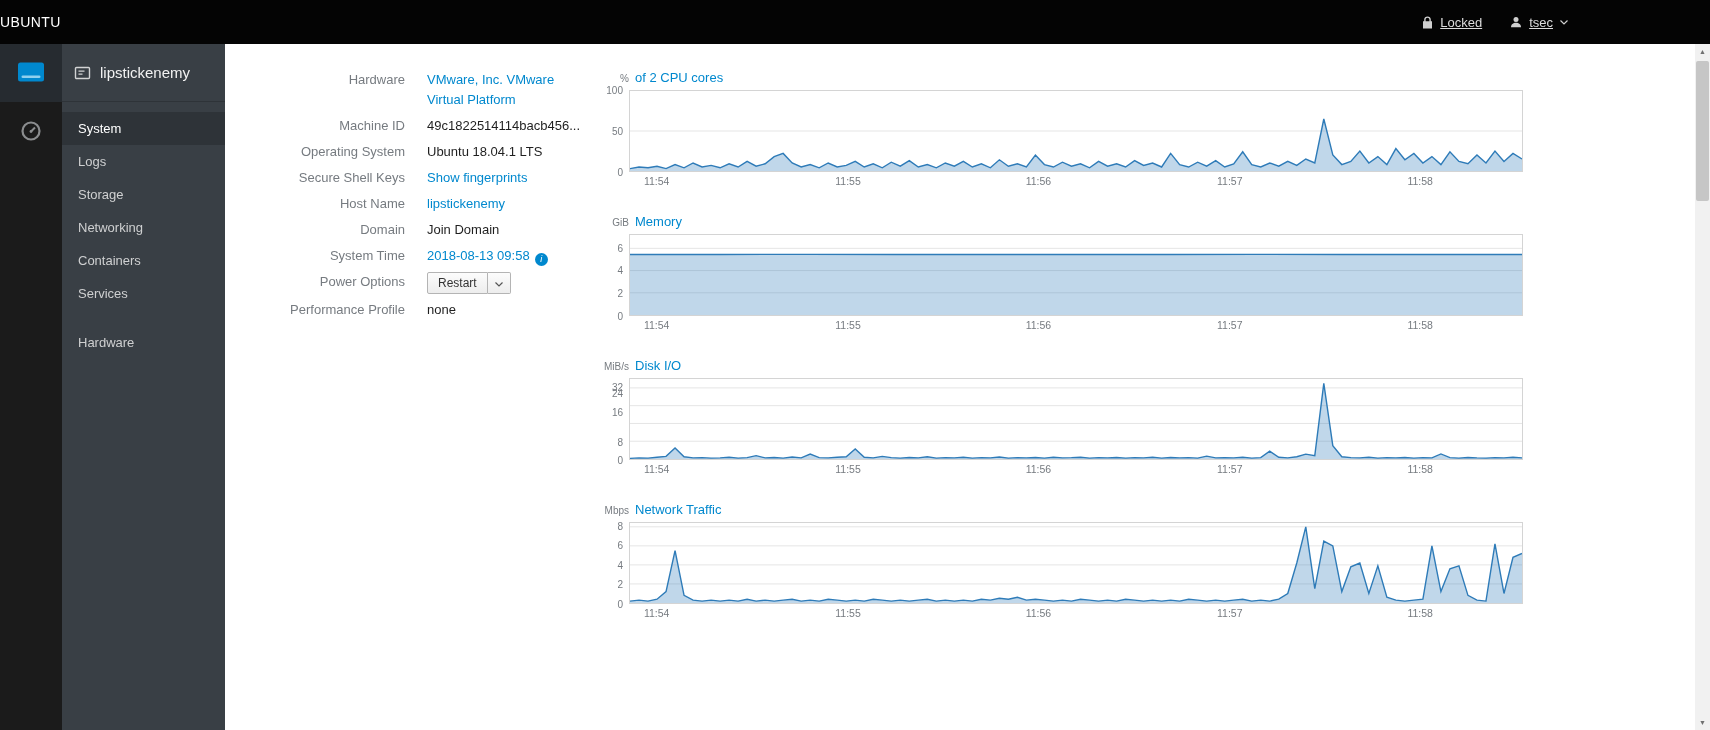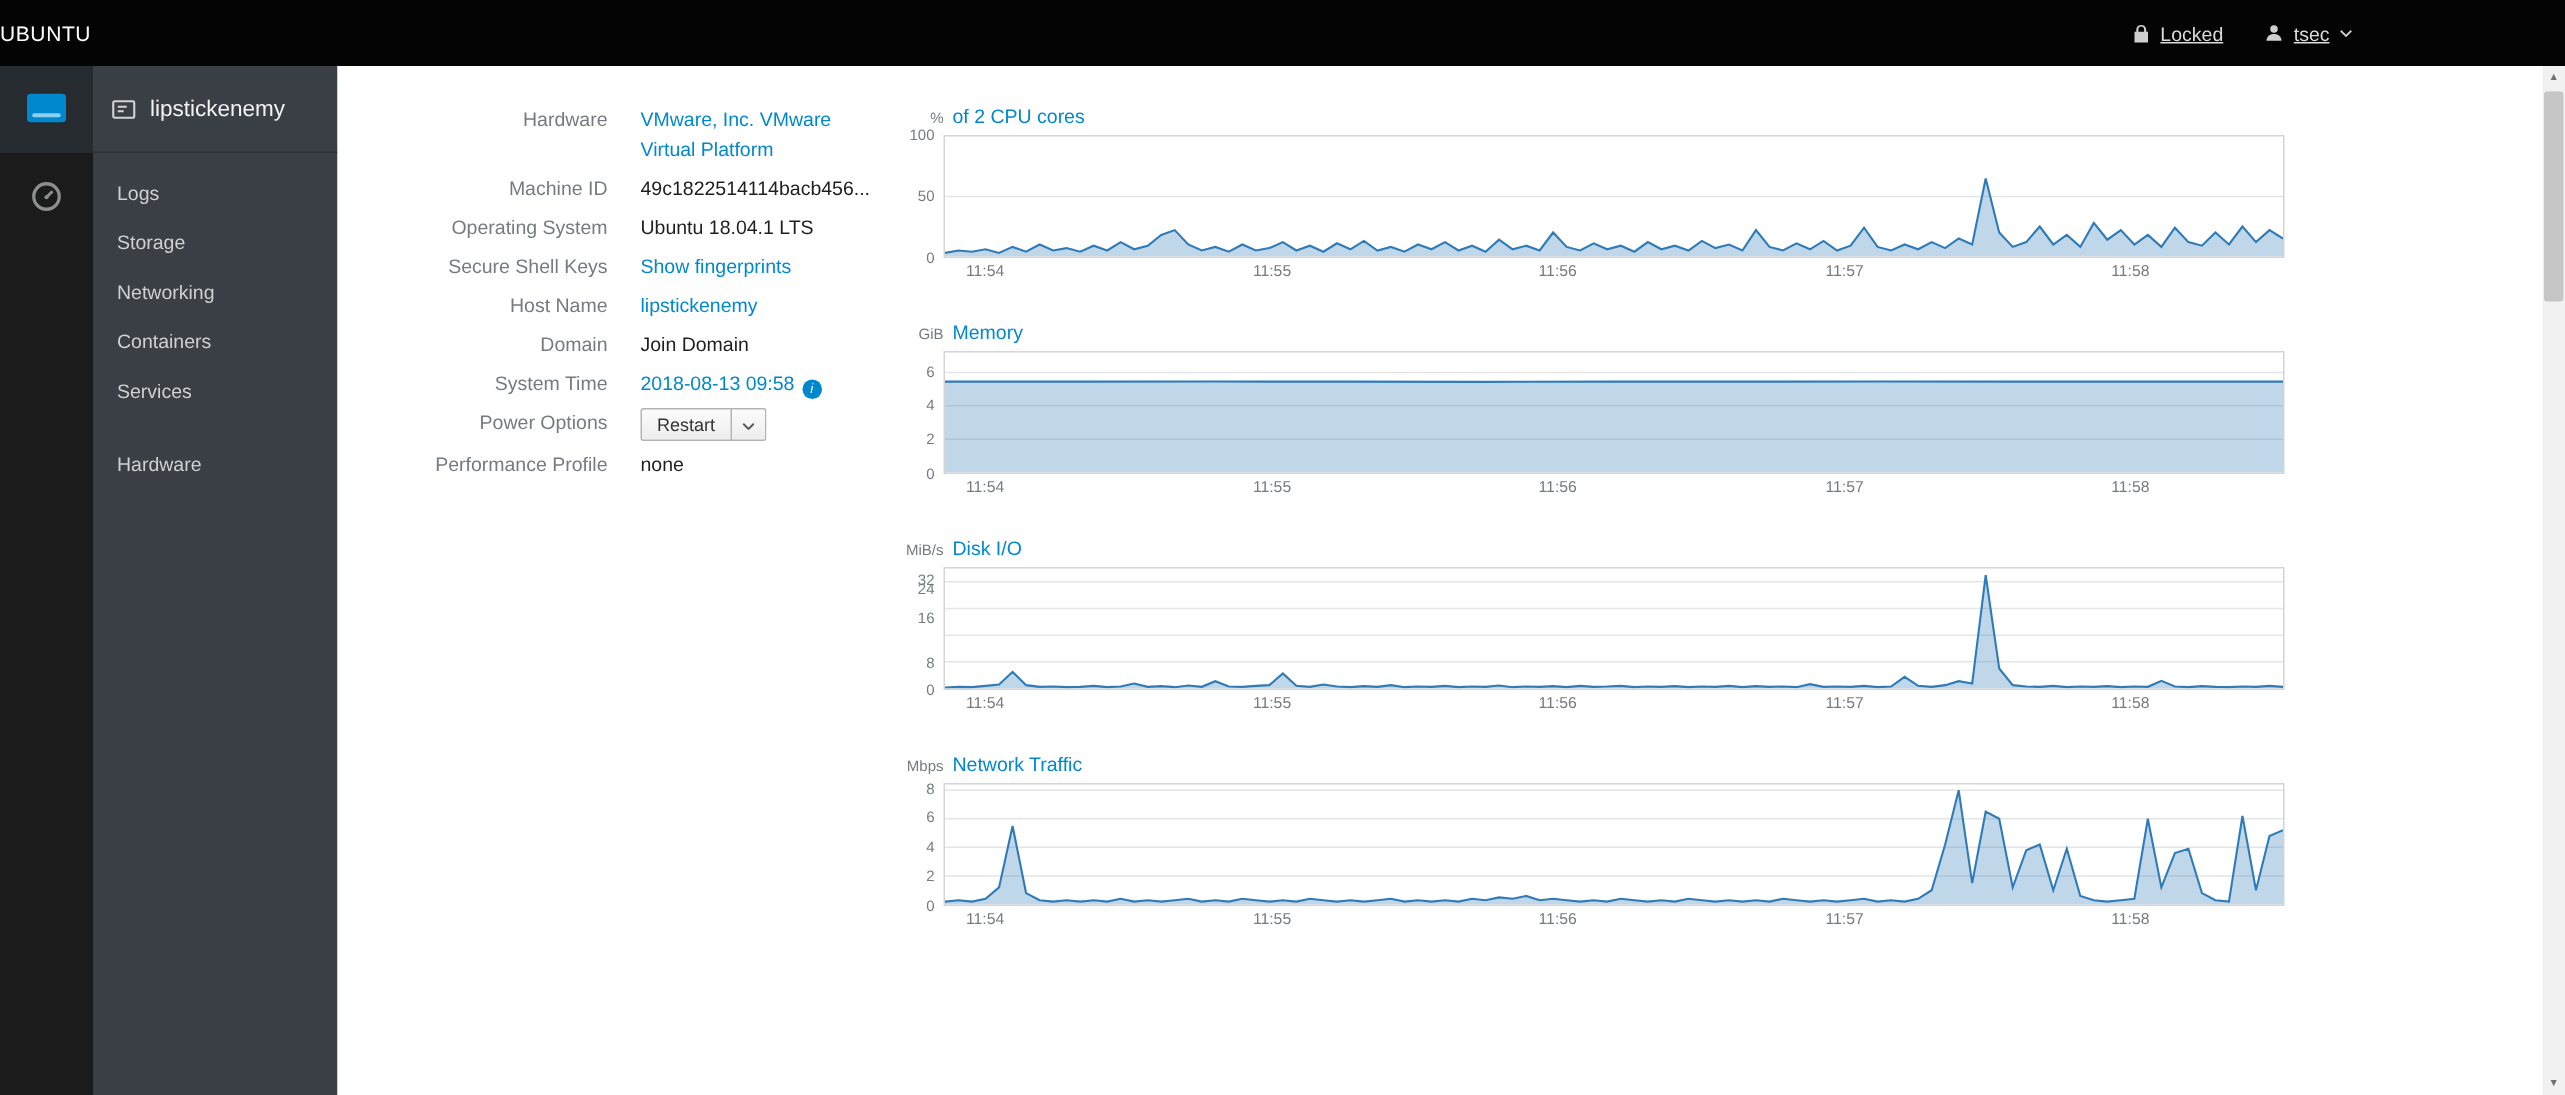--- a/index.html
+++ b/index.html
@@ -103,20 +103,21 @@
 
   <nav class="sidebar">
     <div class="host-header">
       <svg width="17" height="16" viewBox="0 0 17 16">
         <rect x="1.5" y="2.5" width="14" height="11" rx="1" fill="none" stroke="#d2d3d4" stroke-width="1.4"></rect>
         <path d="M4.5 6.2h6M4.5 9.2h4" stroke="#d2d3d4" stroke-width="1.3"></path>
       </svg>
       <span>lipstickenemy</span>
     </div>
     <div class="nav">
+      <div class="nav-item selected"><span>System</span></div>
       <div class="nav-item"><span>Logs</span></div>
       <div class="nav-item"><span>Storage</span></div>
       <div class="nav-item"><span>Networking</span></div>
       <div class="nav-item"><span>Containers</span></div>
       <div class="nav-item"><span>Services</span></div>
       <div class="nav-tools">
         <div class="nav-item"><span>Hardware</span></div>
       </div>
     </div>
   </nav>

